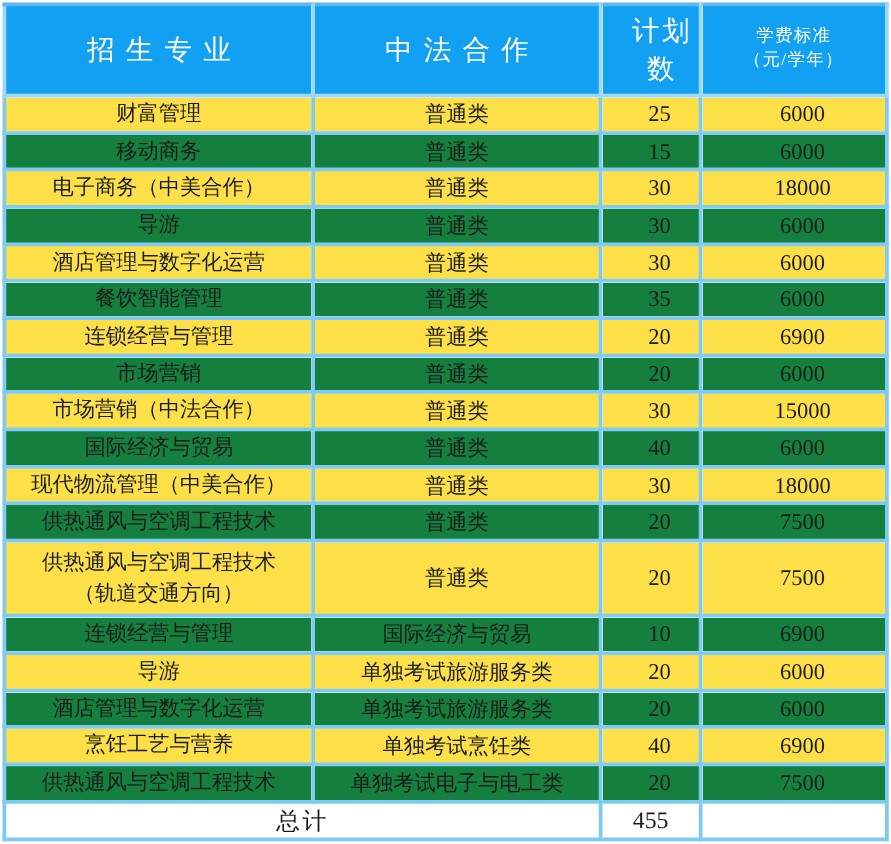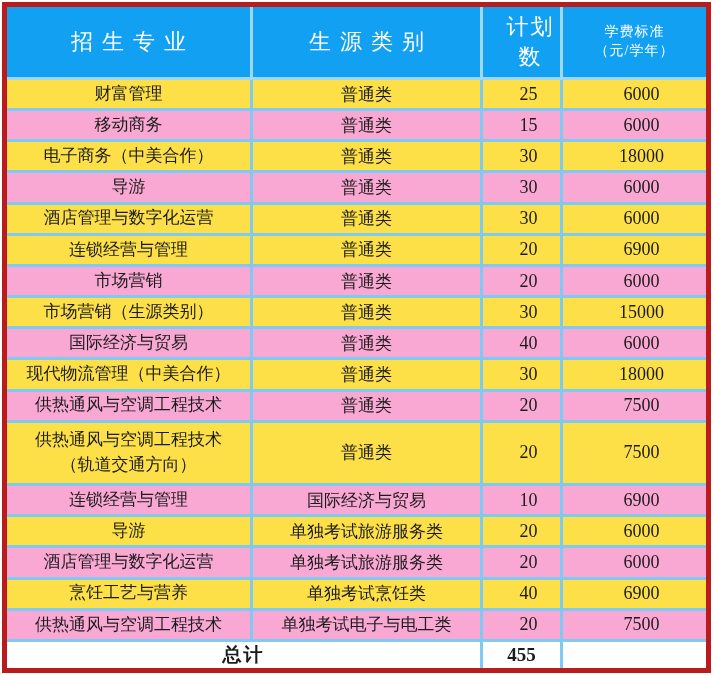--- a/index.html
+++ b/index.html
@@ -14,21 +14,21 @@
     box-sizing: border-box;
     padding: 2px;
     background: #ffffff;
     overflow: hidden;
   }
   table.enroll {
     width: 709px;
     height: 671px;
     border-collapse: collapse;
     table-layout: fixed;
-    border: 5px solid #b91c1c;
+    border: 1px solid #b91c1c;
   }
   col.c1 { width: 247px; }
   col.c2 { width: 230px; }
   col.c3 { width: 80px; }
   col.c4 { width: auto; }
   th, td {
     border: 3px solid #7ecaf2;
     text-align: center;
     vertical-align: middle;
     padding: 0 2px;
@@ -44,43 +44,43 @@
     height: 70px;
     border-color: #9fd8f6;
     border-top-color: #5cb8ec;
     white-space: pre-line;
     line-height: 1.35;
   }
   thead th:nth-child(1), thead th:nth-child(2) { letter-spacing: 9px; text-indent: 9px; }
   thead th:nth-child(3) { letter-spacing: 2px; padding-left: 20px; }
   thead th:nth-child(4) { letter-spacing: 1px; font-size: 14px; }
   tbody tr { height: 29px; background: #fde047; }
-  tbody tr.alt { background: #f9a8d4; }
+  tbody tr.alt { background: #15803d; }
   tbody tr.double { height: 59px; }
   tbody td.major { white-space: pre-line; line-height: 1.45; }
   tbody td.num { font-size: 18px; padding-left: 16px; }
   tfoot tr { height: 30px; background: #ffffff; }
-  tfoot td { font-weight: bold; font-size: 19px; letter-spacing: 2px; }
+  tfoot td { font-weight: normal; font-size: 19px; letter-spacing: 2px; }
   tfoot td.num { letter-spacing: 0; }
 </style>
 </head>
 <body>
 
 <div class="page">
   <table class="enroll">
     <colgroup>
       <col class="c1">
         <col class="c2">
         <col class="c3">
         <col class="c4">
     </colgroup>
     <thead>
       <tr>
         <th>招生专业</th>
-        <th>生源类别</th>
+        <th>中法合作</th>
         <th>计划数</th>
         <th>学费标准
 （元/学年）</th>
       </tr>
     </thead>
     <tbody>
         <tr>
           <td class="major">财富管理</td>
           <td>普通类</td>
           <td class="num">25</td>
@@ -103,34 +103,40 @@
           <td>普通类</td>
           <td class="num">30</td>
           <td class="num">6000</td>
         </tr>
         <tr>
           <td class="major">酒店管理与数字化运营</td>
           <td>普通类</td>
           <td class="num">30</td>
           <td class="num">6000</td>
         </tr>
+        <tr class="alt">
+          <td class="major">餐饮智能管理</td>
+          <td>普通类</td>
+          <td class="num">35</td>
+          <td class="num">6000</td>
+        </tr>
         <tr>
           <td class="major">连锁经营与管理</td>
           <td>普通类</td>
           <td class="num">20</td>
           <td class="num">6900</td>
         </tr>
         <tr class="alt">
           <td class="major">市场营销</td>
           <td>普通类</td>
           <td class="num">20</td>
           <td class="num">6000</td>
         </tr>
         <tr>
-          <td class="major">市场营销（生源类别）</td>
+          <td class="major">市场营销（中法合作）</td>
           <td>普通类</td>
           <td class="num">30</td>
           <td class="num">15000</td>
         </tr>
         <tr class="alt">
           <td class="major">国际经济与贸易</td>
           <td>普通类</td>
           <td class="num">40</td>
           <td class="num">6000</td>
         </tr>

